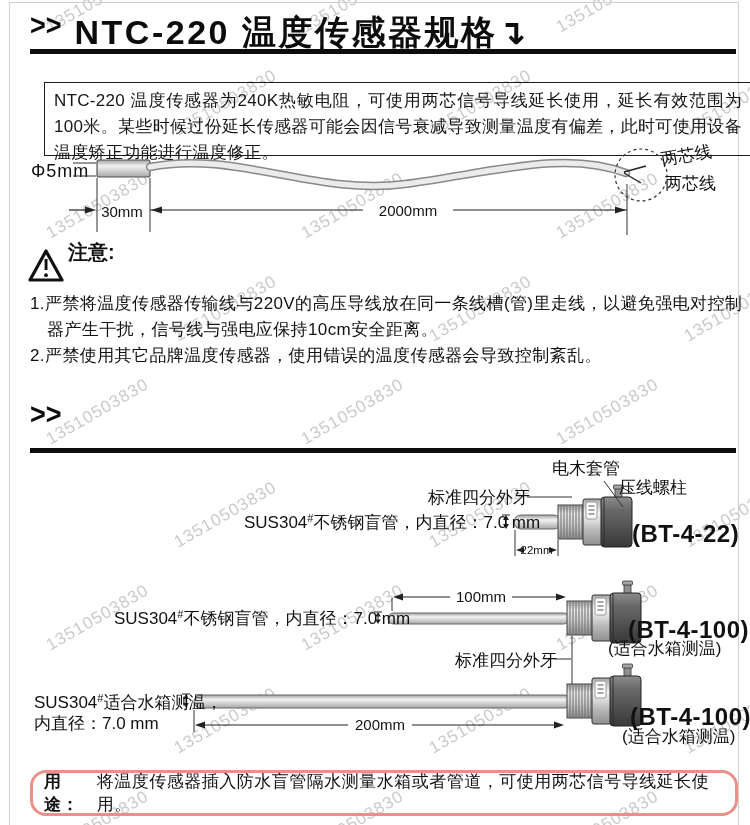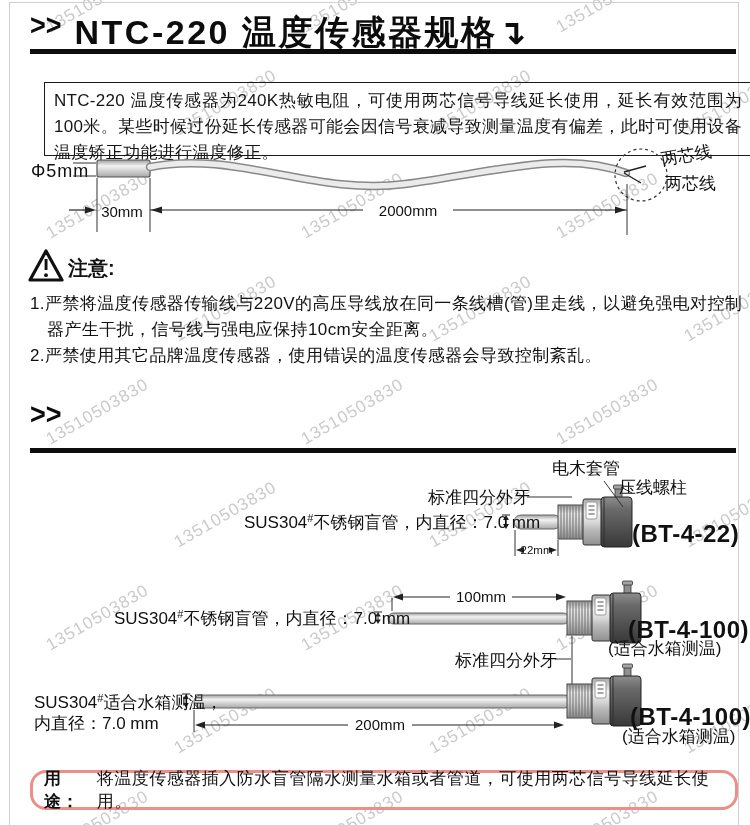--- a/index.html
+++ b/index.html
@@ -110,21 +110,21 @@
       </g>
     </svg>
     <div class="abs lbl" style="left:661px;top:144px;transform:rotate(-10deg);">两芯线</div>
     <div class="abs lbl" style="left:665px;top:172px;">两芯线</div>
 
     <svg class="abs" style="left:28px;top:249px;" width="36" height="34" viewBox="0 0 36 34">
       <path d="M18,2 34,31 2,31 Z" fill="#fff" stroke="#111" stroke-width="3.2" stroke-linejoin="round"></path>
       <rect x="16.6" y="10" width="2.9" height="11" fill="#111"></rect>
       <circle cx="18" cy="26.2" r="1.9" fill="#111"></circle>
     </svg>
-    <div class="abs note-head" style="left:68px;top:255px;">注意:</div>
+    <div class="abs note-head" style="left:68px;top:239px;">注意:</div>
     <div class="abs note-item" style="left:30px;top:291px;width:707px;">1.严禁将温度传感器传输线与220V的高压导线放在同一条线槽(管)里走线，以避免强电对控制器产生干扰，信号线与强电应保持10cm安全距离。</div>
     <div class="abs note-item" style="left:30px;top:343px;width:707px;">2.严禁使用其它品牌温度传感器，使用错误的温度传感器会导致控制紊乱。</div>
 
     <div class="abs hdr" style="left:30px;top:399px;">
       <span class="mk">&gt;&gt;</span>
     </div>
     <div class="abs rule" style="left:30px;top:448px;width:706px;"></div>
 
     <svg class="abs" style="left:20px;top:455px;" width="730" height="320" viewBox="0 0 730 320">
       <defs>
@@ -221,18 +221,18 @@
     <div class="abs lbl" style="left:608px;top:637px;">(适合水箱测温)</div>
     <div class="abs lbl" style="left:455px;top:649px;">标准四分外牙</div>
 
     <div class="abs lbl" style="left:34px;top:691px;">
       <span>SUS304</span><sup class="hash">#</sup><span>适合水箱测温，</span>
     </div>
     <div class="abs lbl" style="left:34px;top:712px;">内直径：7.0 mm</div>
     <div class="abs model" style="left:630px;top:703px;">(BT-4-100)</div>
     <div class="abs lbl" style="left:622px;top:725px;">(适合水箱测温)</div>
 
-    <div class="abs usage" style="left:30px;top:770px;width:708px;height:40px;box-sizing:border-box;">
+    <div class="abs usage" style="left:30px;top:770px;width:708px;height:46px;box-sizing:border-box;">
       <b>用途：</b>
       <span>将温度传感器插入防水盲管隔水测量水箱或者管道，可使用两芯信号导线延长使用。</span>
     </div>
   </div>
 </div>
 
 </body></html>

